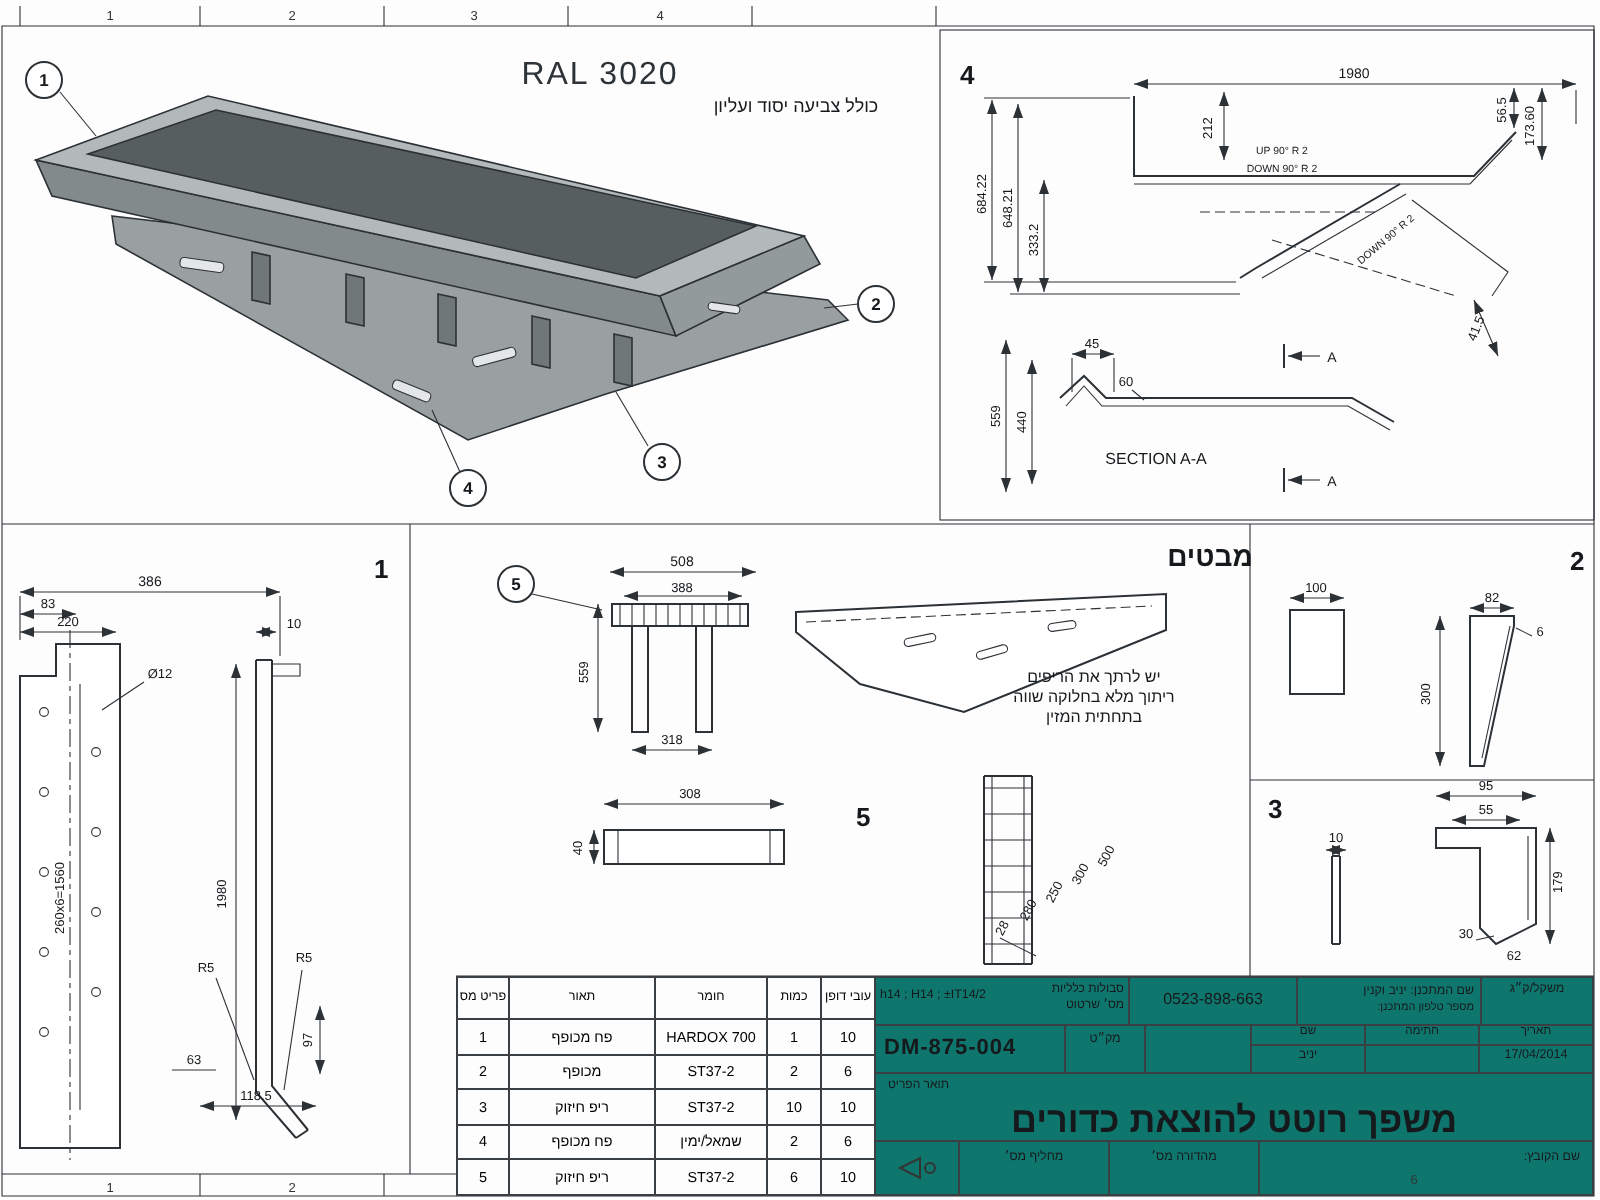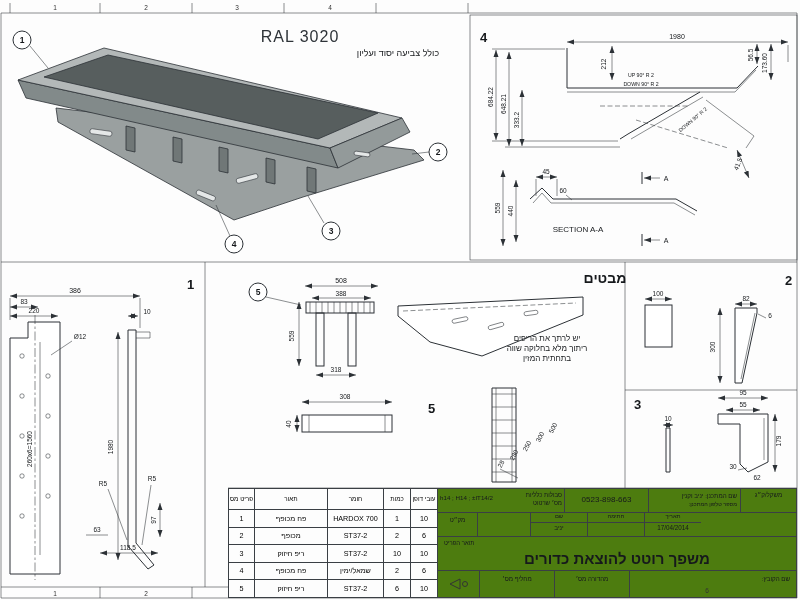--- a/index.html
+++ b/index.html
@@ -22,40 +22,40 @@
   .cl{stroke-dasharray:9 2.5 2.5 2.5;}
   .fw{fill:#fff;}
   .bal{fill:#fff;stroke:#2c3136;stroke-width:1;}
   .baltxt{font-size:8.5px;font-weight:bold;text-anchor:middle;}
 
   table.parts{position:absolute;left:228px;top:488px;width:209px;height:110px;border-collapse:collapse;table-layout:fixed;background:#fdfdfd;}
   table.parts th,table.parts td{border:1px solid #3a3f44;font-weight:normal;text-align:center;vertical-align:middle;padding:0;overflow:hidden;direction:rtl;}
   table.parts th{font-size:6.3px;line-height:1.1;height:20px;}
   table.parts td{font-size:7.2px;line-height:1.05;}
 
-  .tb{position:absolute;left:437px;top:488px;width:360px;height:110px;border:1px solid #3a3f44;background:#4d7c0f;color:#16191c;}
+  .tb{position:absolute;left:437px;top:488px;width:360px;height:110px;border:1px solid #3a3f44;background:#0f766e;color:#16191c;}
   .tb,.tb *{box-sizing:border-box;}
   .tb .row{display:flex;border-bottom:1px solid #3a3f44;width:100%;}
   .tb .bre{border-right:1px solid #3a3f44;}
   .tol{width:127px;display:flex;padding:2px;}
   .tolval{flex:1;font-size:6.2px;padding-top:3px;}
   .tollbls{width:56px;text-align:right;font-size:6px;direction:rtl;line-height:1.4;}
   .phone{width:84px;font-size:8px;text-align:center;padding-top:6px;}
   .designer{width:92px;direction:rtl;text-align:right;font-size:6.2px;padding:2px 3px;line-height:1.5;}
   .weight{width:55px;direction:rtl;text-align:center;font-size:6.2px;padding-top:2px;}
   .dno{width:95px;font-size:11px;font-weight:bold;padding:5px 0 0 4px;letter-spacing:.5px;}
   .cat{width:40px;direction:rtl;text-align:center;font-size:6.2px;padding-top:3px;}
   .spacer{width:53px;}
   .sign{width:170px;display:flex;font-size:5.8px;}
   .scol{flex:1;display:flex;flex-direction:column;}
   .scol .h{height:10px;border-bottom:1px solid #3a3f44;text-align:center;direction:rtl;}
   .scol .v{height:12px;text-align:center;font-size:6.3px;padding-top:1px;}
   .r3{position:relative;height:34px;border-bottom:1px solid #3a3f44;}
   .r3lbl{position:absolute;left:6px;top:3px;font-size:6px;direction:rtl;}
-  .r3title{text-align:center;padding-top:13px;font-size:15px;font-weight:bold;direction:rtl;}
+  .r3title{text-align:center;padding-top:13px;font-size:18px;font-weight:bold;direction:rtl;}
   .r4{display:flex;height:26px;}
   .proj{width:42px;display:flex;align-items:center;justify-content:center;}
   .repl{width:75px;font-size:6.2px;direction:rtl;text-align:center;padding-top:4px;}
   .ed{width:75px;font-size:6.2px;direction:rtl;text-align:center;padding-top:4px;}
   .file{width:166px;font-size:6.2px;direction:rtl;text-align:right;padding:4px 6px 0 0;}
   .zone6{position:absolute;left:700px;top:587px;width:14px;font-size:6.5px;text-align:center;z-index:6;color:#333;}
 </style>
 </head>
 <body>
 
@@ -418,20 +418,21 @@
       </div>
     </div>
     <div class="phone bre">0523-898-663</div>
     <div class="designer bre">
       <div>שם המתכנן: יניב וקנין</div>
       <div style="font-size:5.5px">מספר טלפון המתכנן:</div>
     </div>
     <div class="weight">משקל/ק״ג</div>
   </div>
   <div class="row" style="height:24px">
+    <div class="dno bre">DM-875-004</div>
     <div class="cat bre">מק״ט</div>
     <div class="spacer bre"></div>
     <div class="sign">
       <div class="scol bre">
         <div class="h">שם</div>
         <div class="v">יניב</div>
       </div>
       <div class="scol bre">
         <div class="h">חתימה</div>
         <div class="v"></div>

